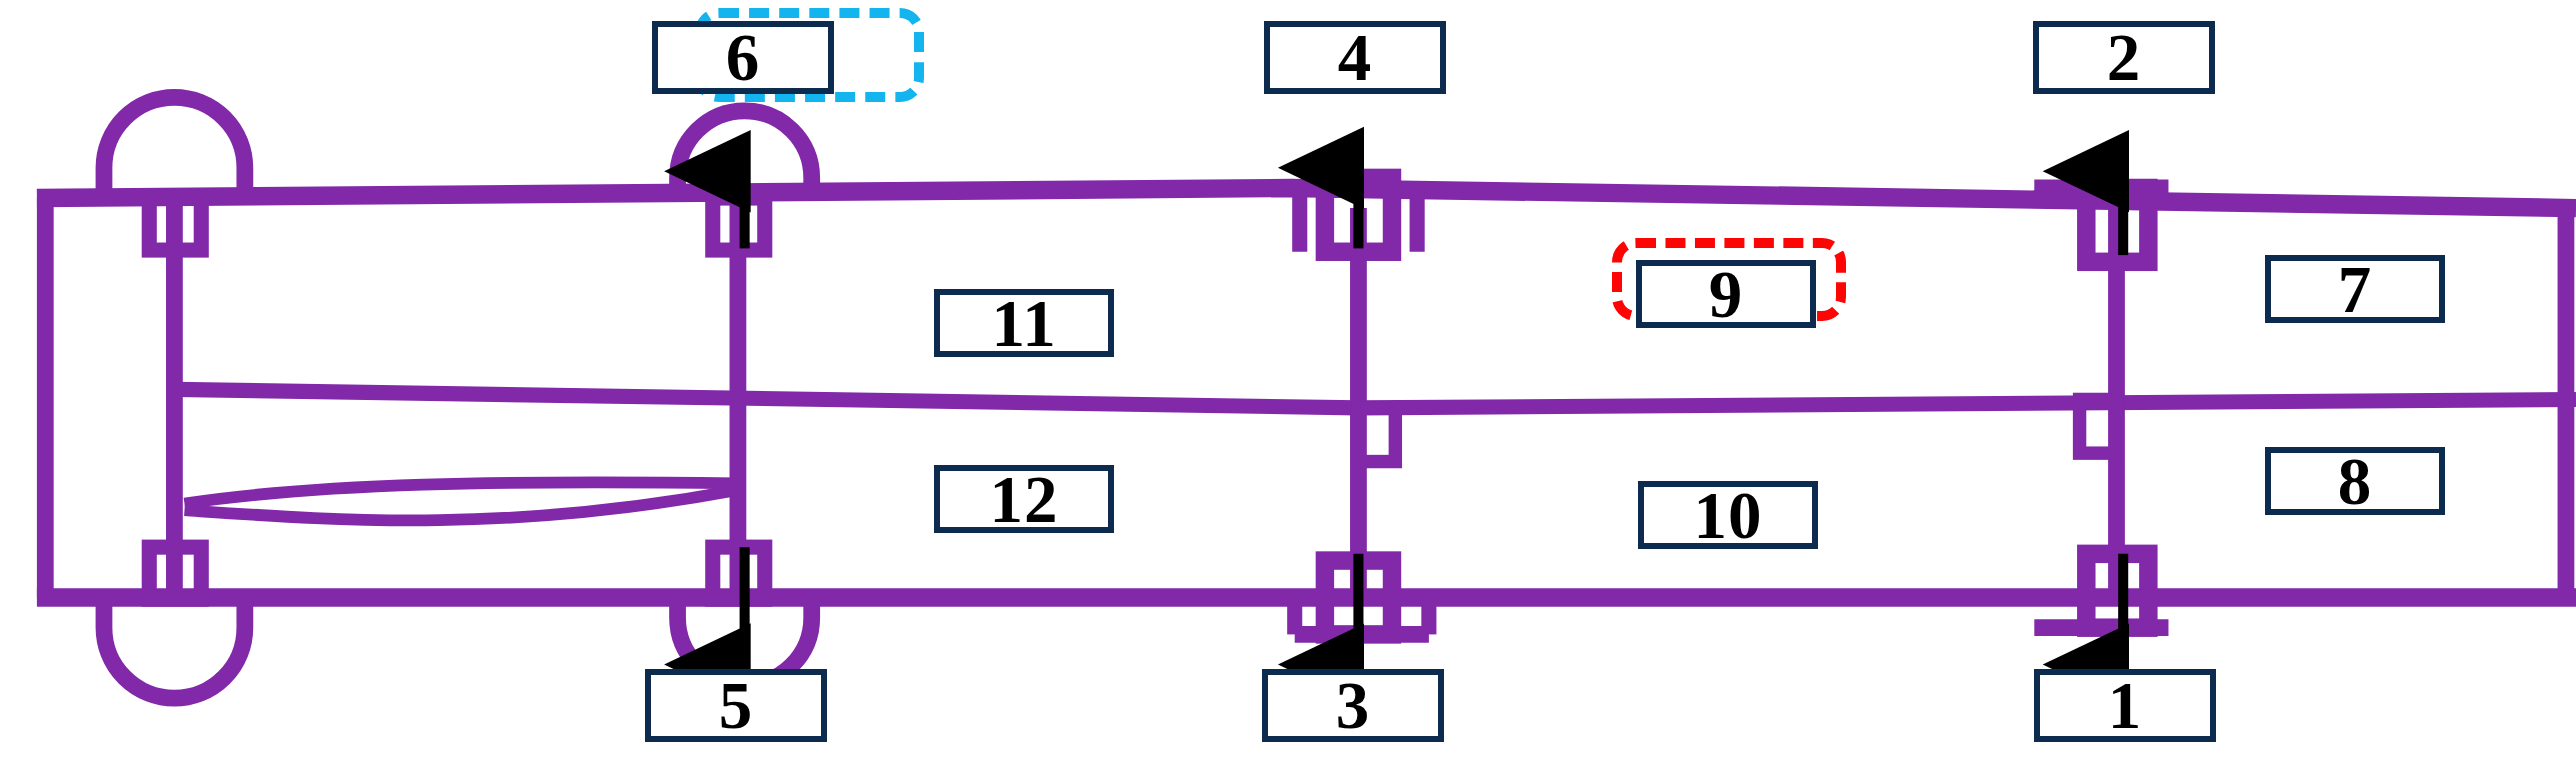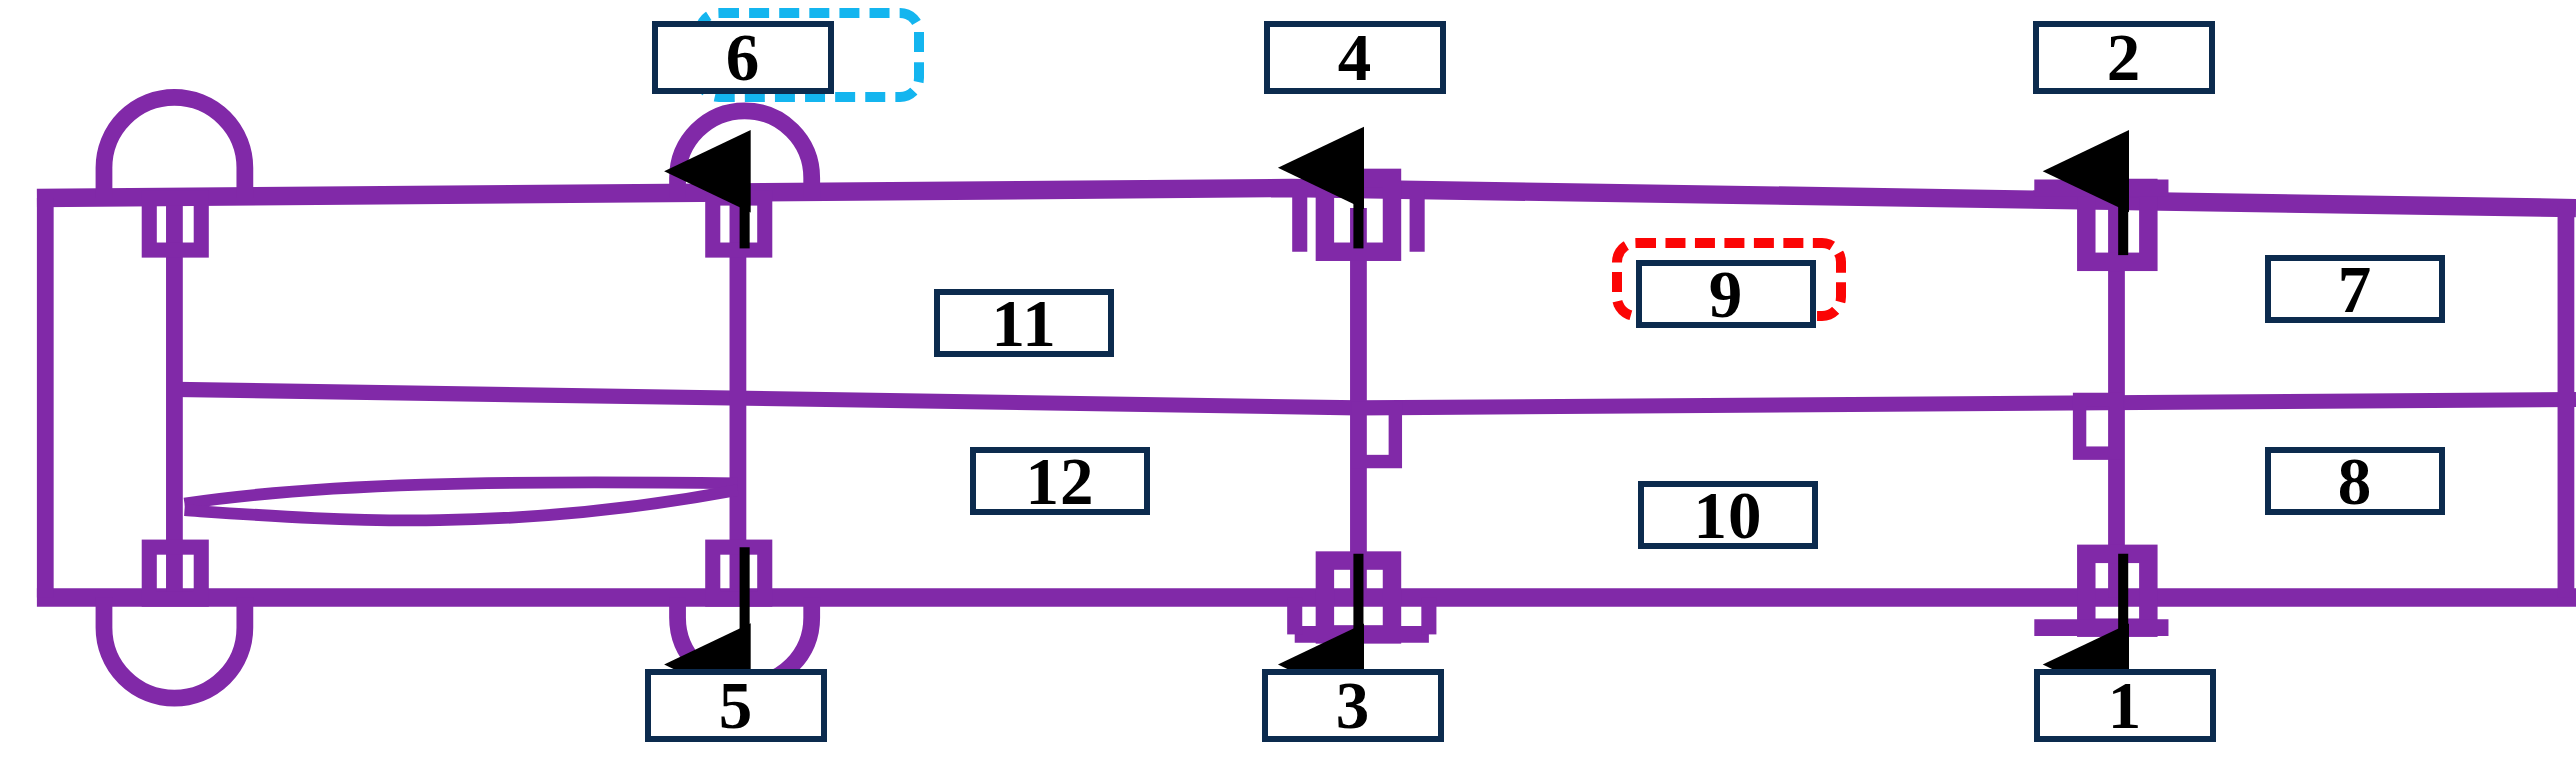--- a/index.html
+++ b/index.html
@@ -143,21 +143,21 @@
   <div class="label-box" style="left:1264px; top:20.6px;  width:182px; height:73px;">4</div>
 
   <div class="label-box" style="left:2033px; top:20.6px;  width:182px; height:73px;">2</div>
 
   <div class="label-box" style="left:934px;  top:253px; width:180px; height:68px;margin-top:36px;">11</div>
 
   <div class="label-box" style="left:1636px; top:260px; width:180px; height:68px;">9</div>
 
   <div class="label-box" style="left:2265px; top:255px; width:180px; height:68px;">7</div>
 
-  <div class="label-box" style="left:934px;  top:447px; width:180px; height:68px;margin-left:36px;">12</div>
+  <div class="label-box" style="left:934px;  top:465px; width:180px; height:68px;">12</div>
 
   <div class="label-box" style="left:1638px; top:447px; width:180px; height:68px;margin-top:34px;">10</div>
 
   <div class="label-box" style="left:2265px; top:447px; width:180px; height:68px;">8</div>
 
   <div class="label-box" style="left:645px;  top:669px; width:182px; height:73px;">5</div>
 
   <div class="label-box" style="left:1262px; top:669px; width:182px; height:73px;">3</div>
 
   <div class="label-box" style="left:2034px; top:669px; width:182px; height:73px;">1</div>

